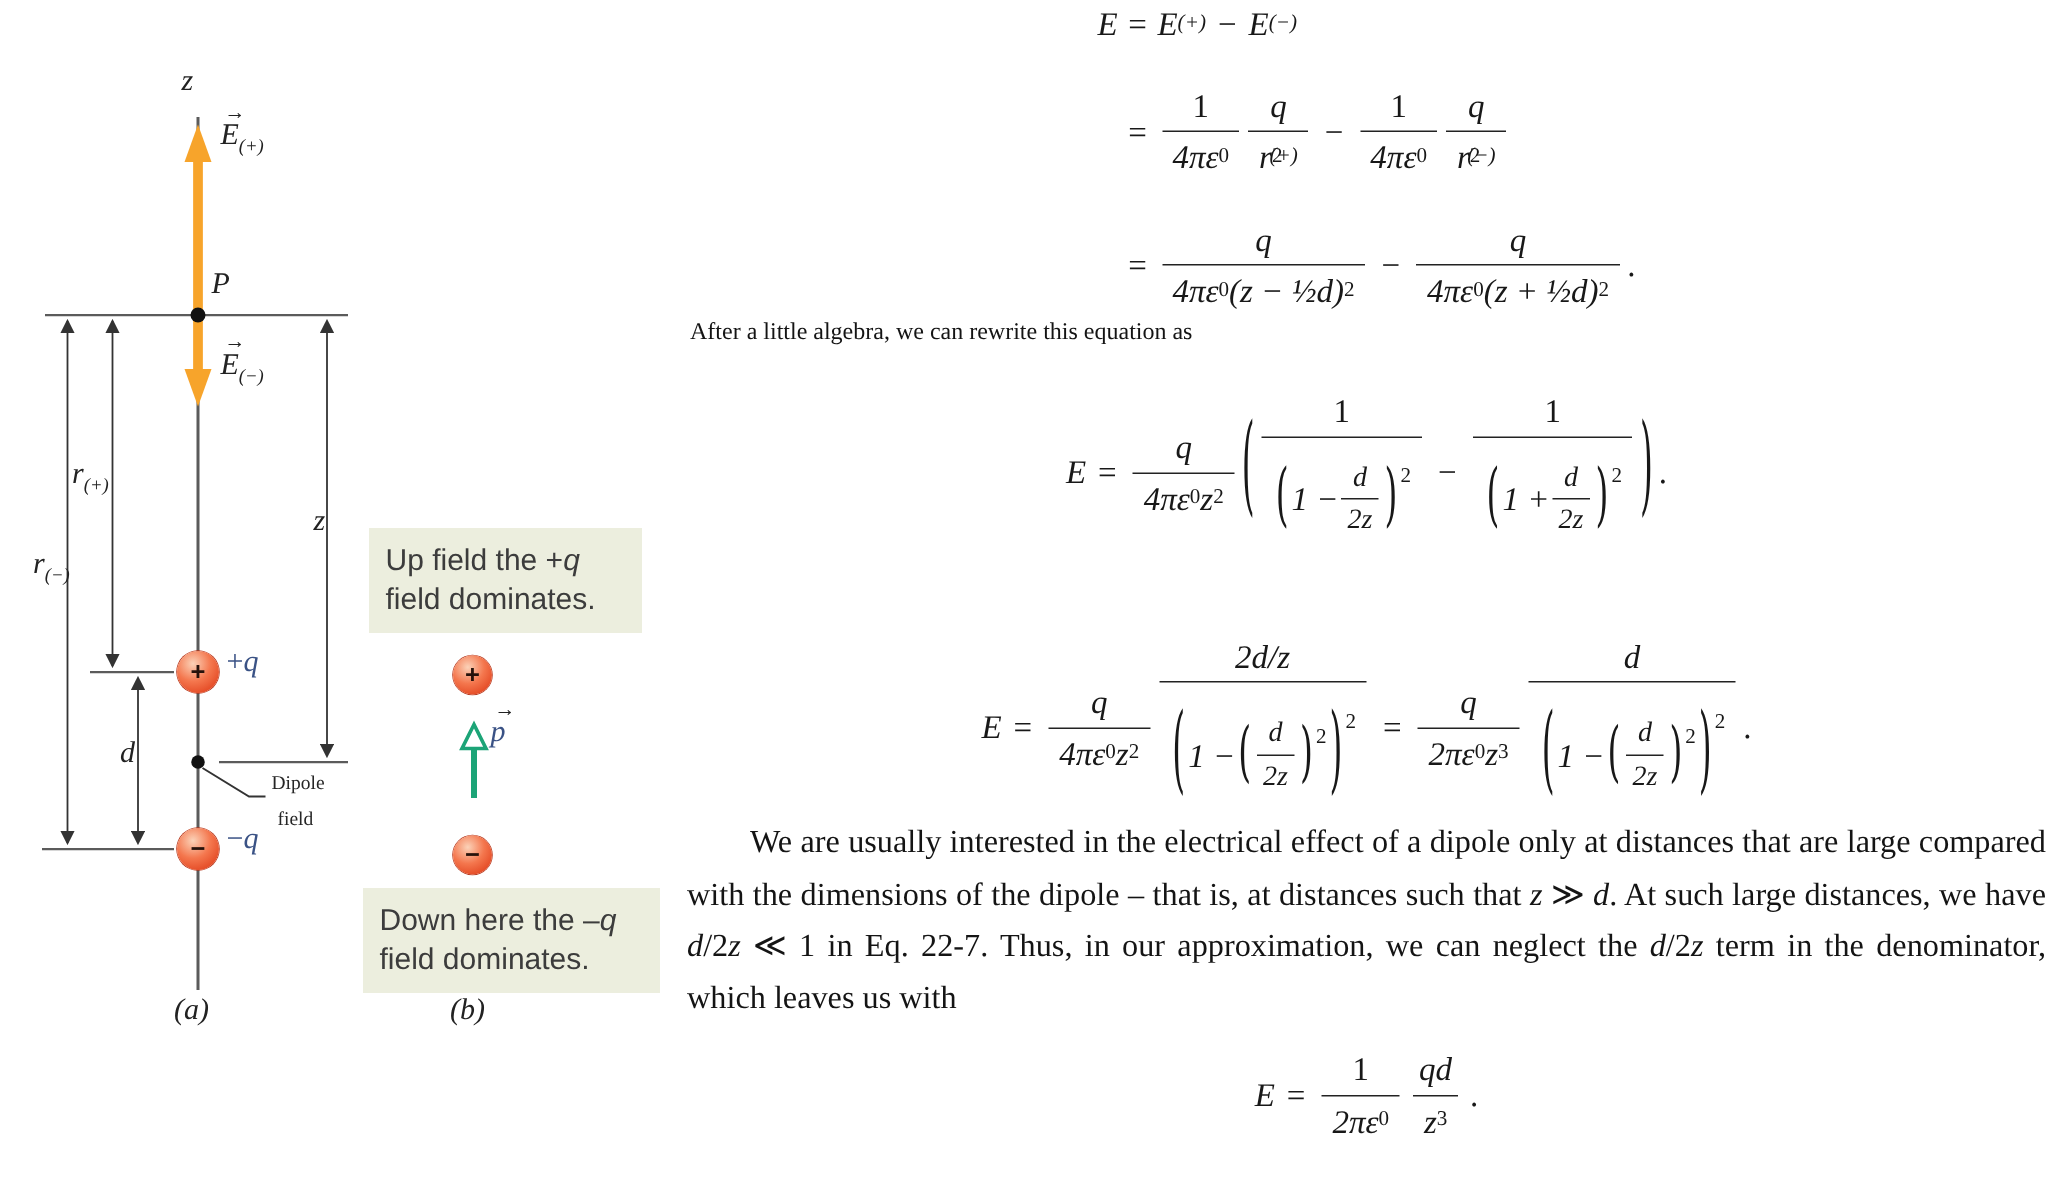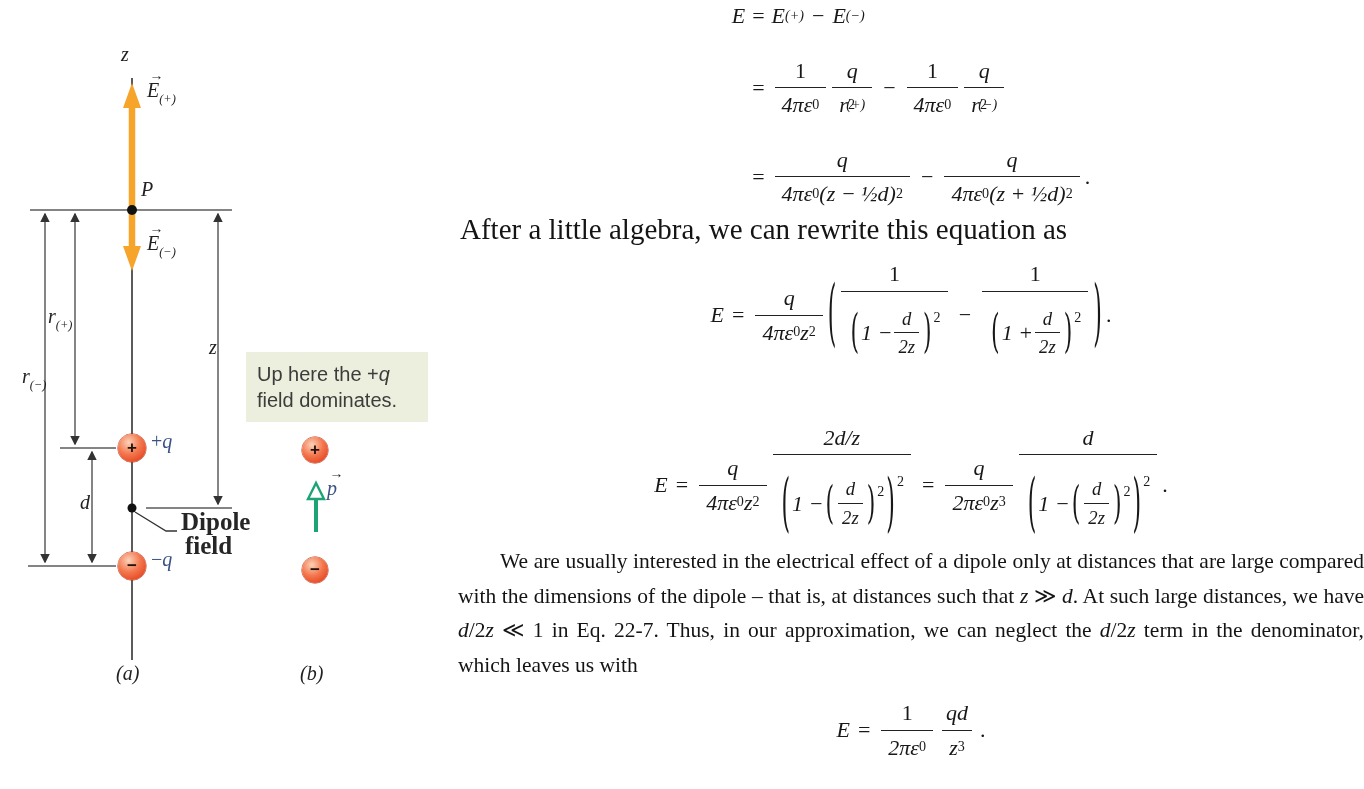--- a/index.html
+++ b/index.html
@@ -16,24 +16,24 @@
   .vharrow{position:absolute;top:-0.78em;left:0.18em;font-size:0.7em;font-style:normal;color:#222;}
   .fsub{font-size:62%;vertical-align:-0.45em;font-style:italic;}
   .charge{position:absolute;border-radius:50%;display:flex;align-items:center;justify-content:center;
           background:radial-gradient(circle at 38% 30%, #FBD2B8 0%, #F4774E 45%, #E34722 82%, #C8381C 100%);
           box-shadow:0 0 0 0.5px #b33318;}
   .charge .sign{font-family:"Liberation Sans",sans-serif;font-weight:700;font-size:17px;color:#26120b;
           line-height:1;transform:translateY(-1px);}
   .callout{position:absolute;background:#ECEEDE;padding:9px 11px;font-family:"Liberation Sans",sans-serif;
           font-size:20px;line-height:26px;color:#3c3c3c;}
   .cap{position:absolute;font-size:20px;font-style:italic;color:#222;}
-  .dipole-lab{position:absolute;font-size:25px;color:#262626;line-height:24px;font-style:normal;font-weight:bold;}
+  .dipole-lab{position:absolute;font-size:13px;color:#262626;line-height:24px;font-style:normal;}
   
   #rcol{position:absolute;left:458px;top:0;width:906px;height:789px;}
-  .ptext{position:absolute;left:2px;font-size:29px;color:#141414;}
+  .ptext{position:absolute;left:2px;font-size:16px;color:#141414;}
   .pfinal{position:absolute;left:0;top:544px;width:906px;font-size:21.5px;line-height:34.6px;
           text-align:justify;text-indent:42px;color:#141414;}
   .eq{position:absolute;left:0;right:0;display:flex;justify-content:center;align-items:center;
       font-size:22px;color:#181818;line-height:1.25;}
   .eqrow{display:flex;align-items:center;}
   .eqgrid{display:grid;grid-template-columns:auto auto auto;column-gap:7px;row-gap:27px;align-items:center;}
   .g-l{justify-self:end;}
   .g-r{display:flex;align-items:center;justify-self:start;}
   .op{margin:0 8px;font-style:normal;}
   sup,.sx{font-size:64%;}
@@ -157,24 +157,27 @@
     <div class="dipole-lab" style="left:181px;top:510px">
       <div>Dipole</div>
       <div style="padding-left:4px">field</div>
     </div>
     <div class="flabel blue" style="left:151px;top:549px">
       <span>−</span><span class="it">q</span>
     </div>
     <div class="cap" style="left:116px;top:662px">(a)</div>
 
     <div class="callout" style="left:246px;top:352px;width:160px">
-      <span>Up here the +</span><span class="it">q</span><span> field dominates.</span>
+      <span>Up field the +</span><span class="it">q</span><span> field dominates.</span>
     </div>
     <div class="flabel blue" style="left:327px;top:478px">
       <span class="vec"><span class="vharrow">→</span><span>p</span></span>
+    </div>
+    <div class="callout" style="left:242px;top:592px;width:176px">
+      <span>Down here the –</span><span class="it">q</span><span> field dominates.</span>
     </div>
     <div class="cap" style="left:300px;top:662px">(b)</div>
   </div>
 
   <div id="rcol">
 
     <div class="eq" id="eqA" style="top:2px">
       <div class="eqgrid">
         <span class="g-l it">E</span>
         <span class="g-eq">=</span>

